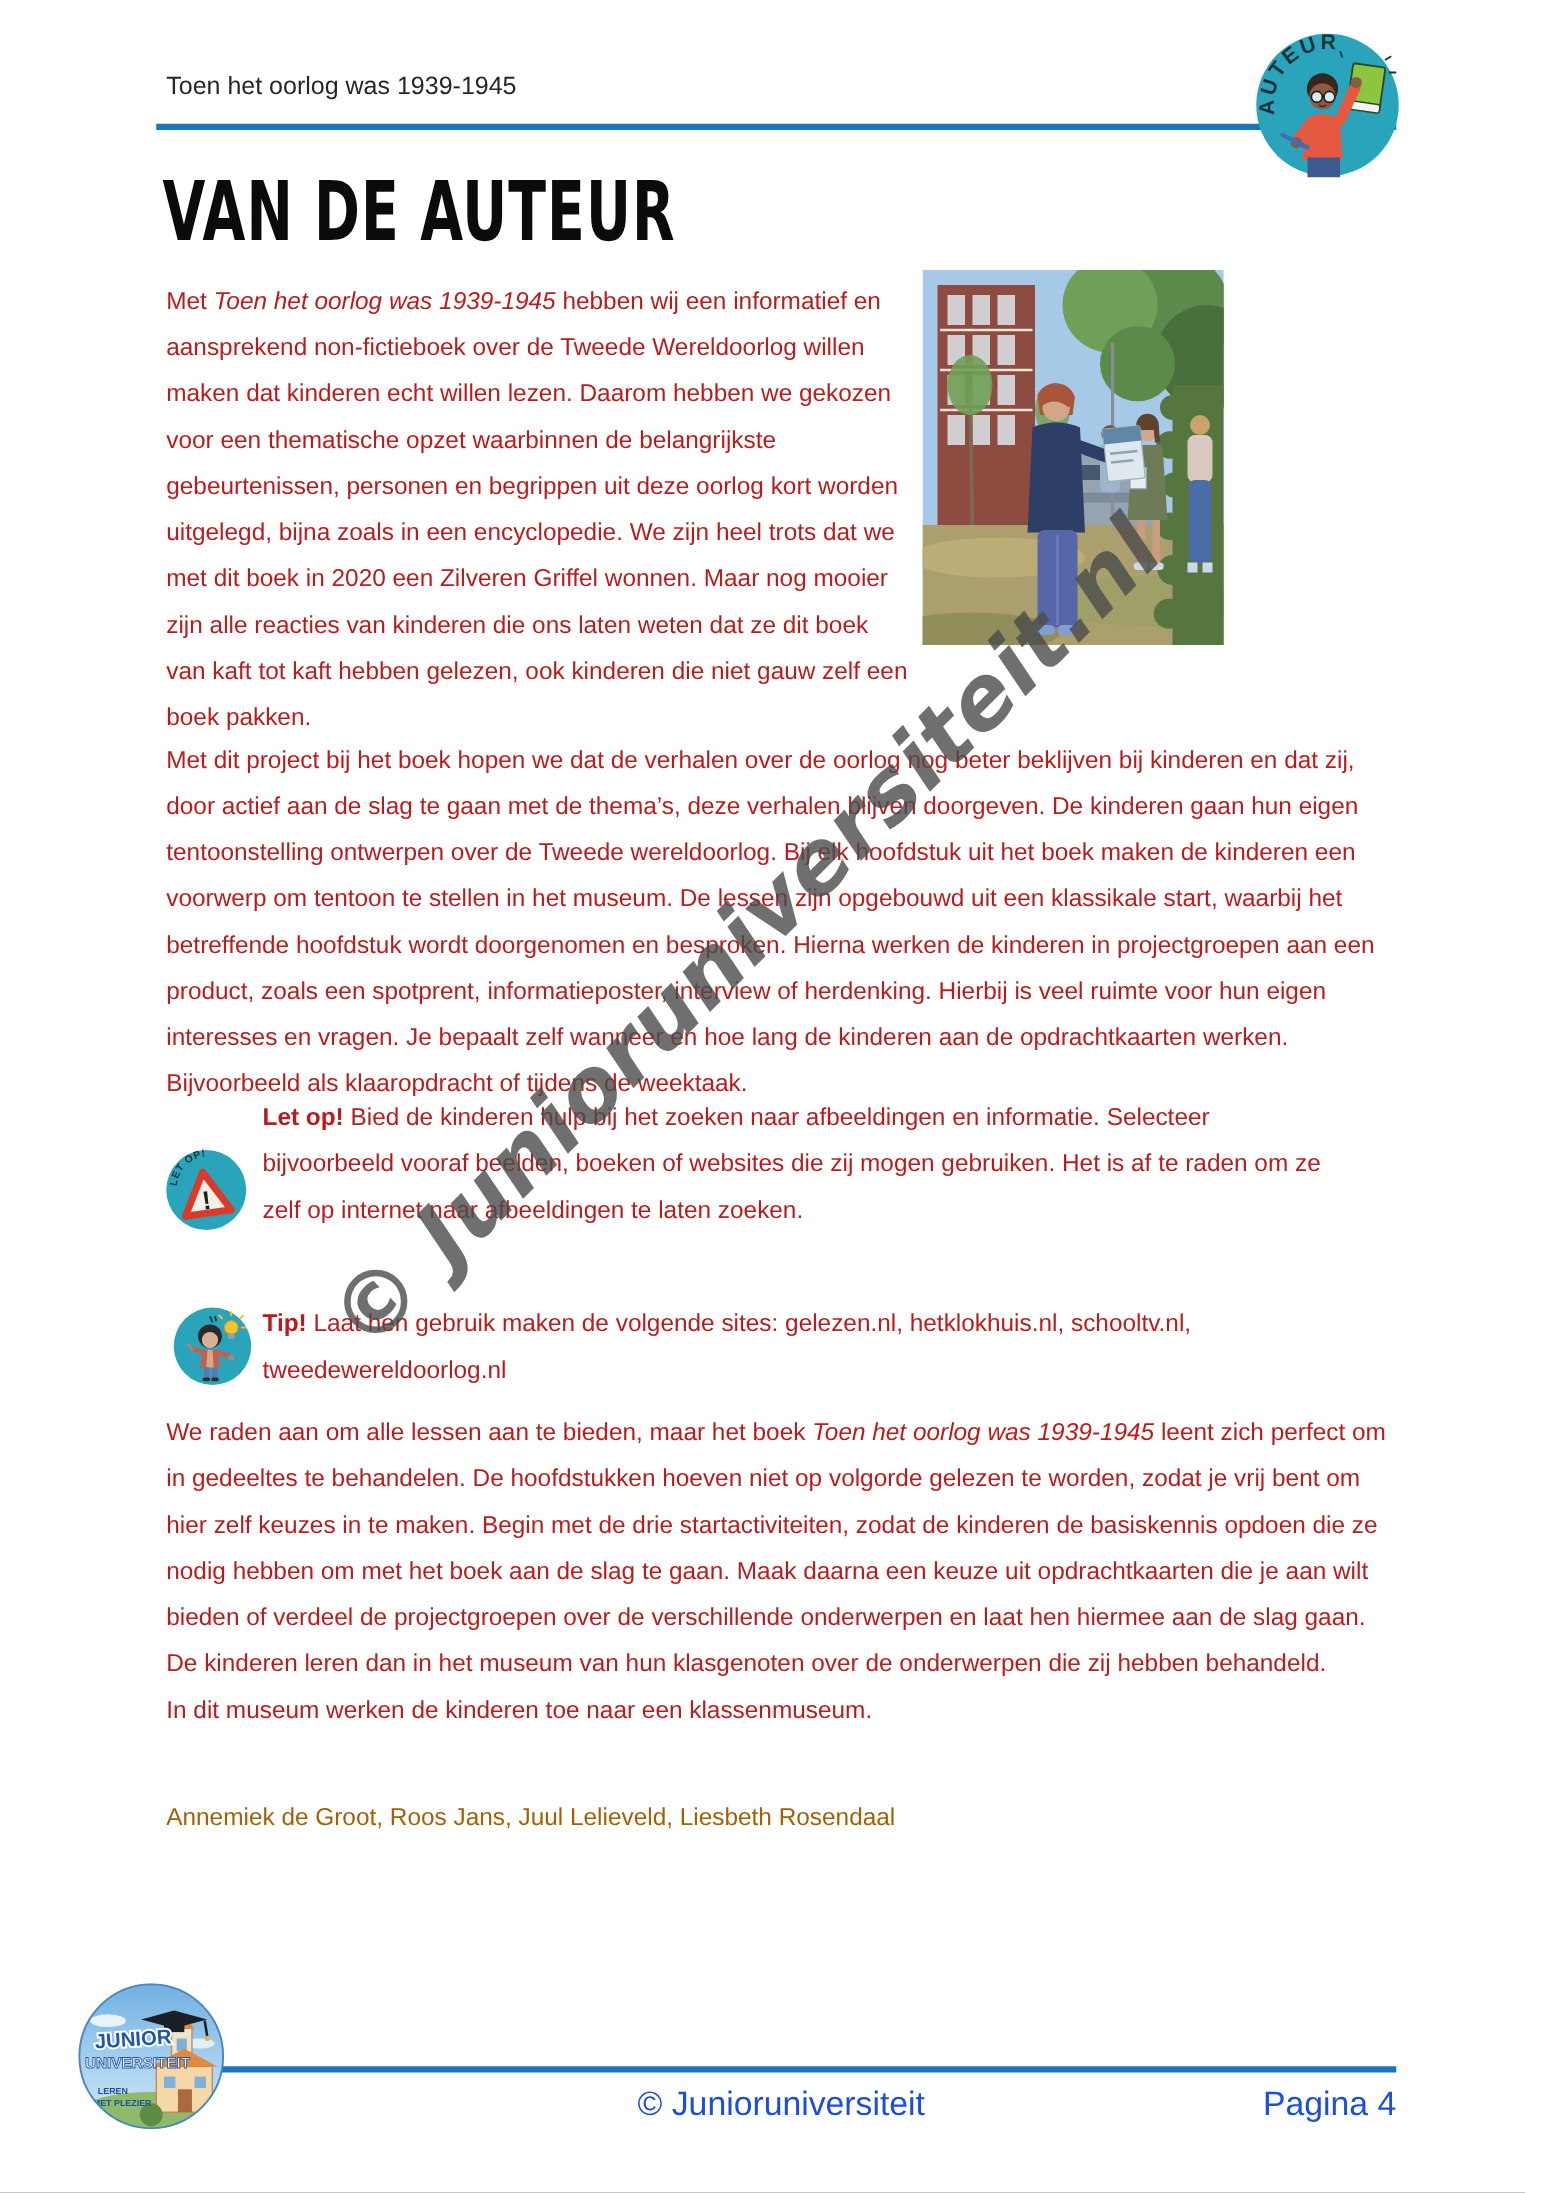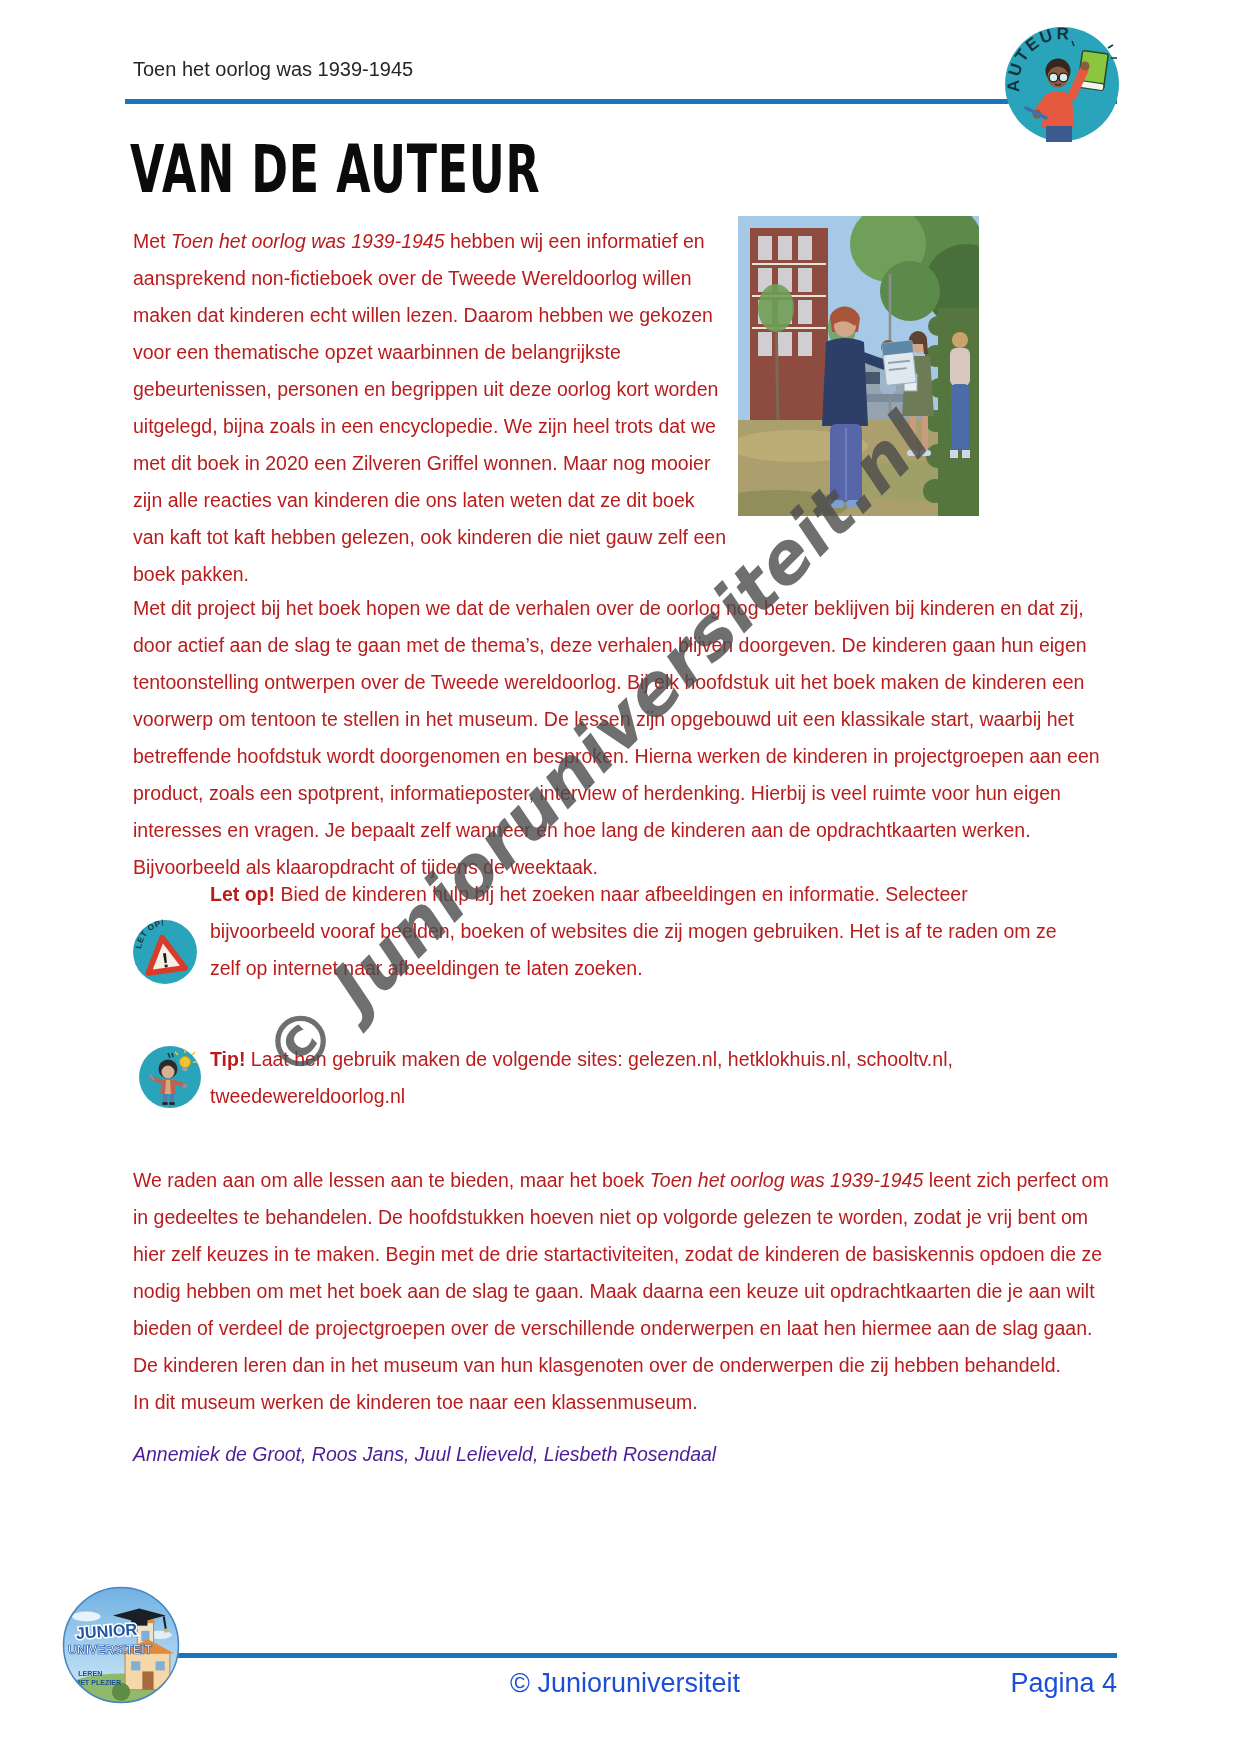--- a/index.html
+++ b/index.html
@@ -22,21 +22,21 @@
   .watermark{
     left:252px;top:1042px;transform:rotate(-45deg);transform-origin:0 0;
     font-family:"DejaVu Sans",sans-serif;font-weight:bold;font-style:italic;
     font-size:70px;line-height:70px;letter-spacing:1px;color:rgba(75,75,75,0.80);
     white-space:nowrap;pointer-events:none;z-index:6;
   }
   .badge{z-index:3;}
   .footer-band{left:133px;top:1668px;width:984px;height:34px;font-size:27px;color:#1d4ed8;}
   .footer-center{position:absolute;left:0;width:100%;text-align:center;top:0;}
   .footer-right{position:absolute;right:0;top:0;margin-left:45px;}
-  .authors{font-size:19.5px;font-style:italic;color:#4c1d95;}
+  .authors{font-size:19.5px;color:#a16207;}
   svg text{font-family:"Liberation Sans",sans-serif;}
 </style>
 </head>
 <body>
 
 <div class="page">
 
   <div class="abs header-title" style="left:133px;top:58px;">Toen het oorlog was 1939-1945</div>
   <div class="abs rule" style="left:125px;top:99px;width:992px;"></div>
 
@@ -206,21 +206,21 @@
       <path d="M 12 30 l 4 5" stroke="#8b9196" stroke-width="2.5"></path>
       <circle cx="47" cy="41" r="2.5" fill="#8b9196"></circle>
       <rect x="25" y="49" width="4.5" height="9" fill="#5a79b0"></rect>
       <rect x="31.5" y="49" width="4.5" height="9" fill="#5a79b0"></rect>
       <rect x="24" y="57" width="6" height="3" rx="1.5" fill="#2b2b2b"></rect>
       <rect x="31" y="57" width="6" height="3" rx="1.5" fill="#2b2b2b"></rect>
     </svg>
   </div>
   <div class="abs body-text" style="left:210px;top:1041px;width:865px;"><span class="bd">Tip!</span><span> Laat hen gebruik maken de volgende sites: gelezen.nl, hetklokhuis.nl, schooltv.nl, tweedewereldoorlog.nl</span></div>
 
-  <div class="abs body-text" style="left:133px;top:1128px;width:978px;margin-top:34px;">
+  <div class="abs body-text" style="left:133px;top:1128px;width:978px;">
     <p><span>We raden aan om alle lessen aan te bieden, maar het boek </span><span class="it">Toen het oorlog was 1939-1945</span><span> leent zich perfect om in gedeeltes te behandelen. De hoofdstukken hoeven niet op volgorde gelezen te worden, zodat je vrij bent om hier zelf keuzes in te maken. Begin met de drie startactiviteiten, zodat de kinderen de basiskennis opdoen die ze nodig hebben om met het boek aan de slag te gaan. Maak daarna een keuze uit opdrachtkaarten die je aan wilt bieden of verdeel de projectgroepen over de verschillende onderwerpen en laat hen hiermee aan de slag gaan. De kinderen leren dan in het museum van hun klasgenoten over de onderwerpen die zij hebben behandeld.</span></p>
     <p><span>In dit museum werken de kinderen toe naar een klassenmuseum.</span></p>
   </div>
 
   <div class="abs authors" style="left:133px;top:1443px;">Annemiek de Groot, Roos Jans, Juul Lelieveld, Liesbeth Rosendaal</div>
 
   <div class="abs watermark">© Junioruniversiteit.nl</div>
 
   <div class="abs rule" style="left:125px;top:1653px;width:992px;"></div>
 

